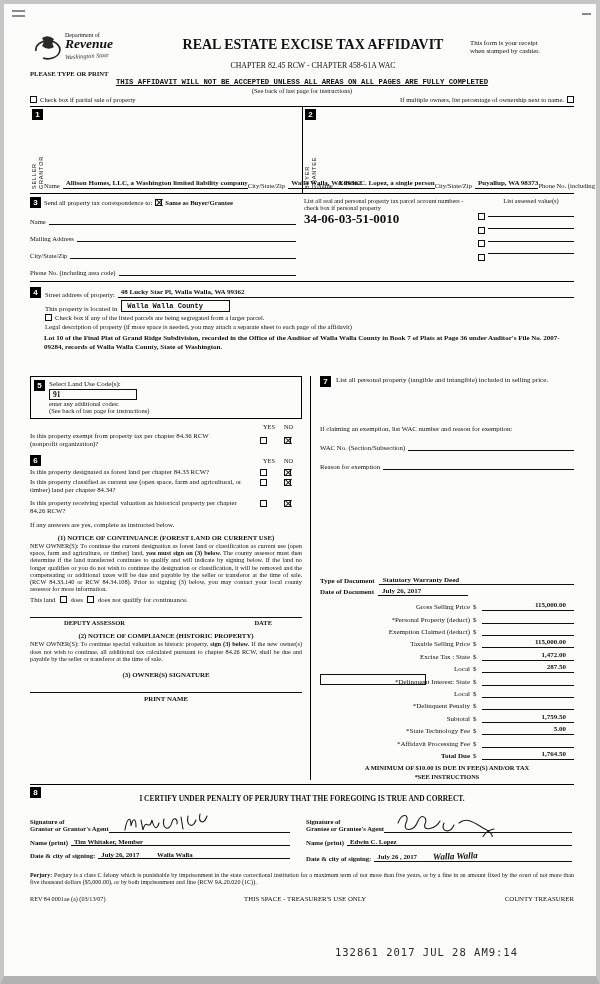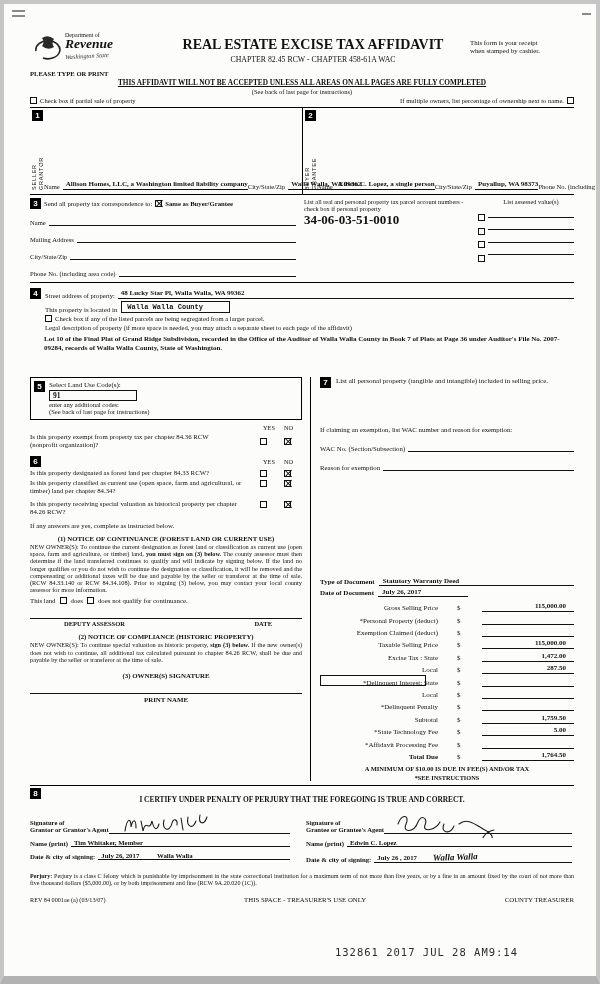--- a/index.html
+++ b/index.html
@@ -15,24 +15,24 @@
           font:bold 8px/11px "Liberation Sans","DejaVu Sans",sans-serif;text-align:center;flex:none;}
   .fill{border-bottom:1px solid #111;}
   
   .hdr{position:relative;height:48px;}
   .logo{position:absolute;left:2px;top:2px;display:flex;gap:3px;}
   .logo-txt .t1{font-size:6px;}
   .logo-txt .t2{font-size:13.5px;font-weight:bold;font-style:italic;margin-top:-2px;}
   .logo-txt .t3{font-size:6.3px;font-style:italic;transform:rotate(-3deg);color:#333;}
   .titleblk{position:absolute;left:150px;right:128px;top:7px;text-align:center;}
   .title{font-size:14px;font-weight:bold;}
-  .chapter{font-size:7.8px;margin-top:2px;}
+  .chapter{font-size:7.8px;margin-top:8px;}
   .receipt{position:absolute;right:0;top:9px;width:104px;font-size:6.8px;line-height:8.2px;}
   .typeprint{position:absolute;left:0;bottom:1px;font-size:6.6px;}
-  .warn{text-align:center;font-size:7.3px;font-weight:bold;text-decoration:underline;}
+  .warn{text-align:center;font-size:7.3px;font-weight:bold;text-decoration:underline;font-family:Liberation Mono, monospace;}
   .seeback{text-align:center;font-size:6.5px;margin-top:1px;}
   .partialrow{display:flex;align-items:center;margin-top:2px;font-size:6.6px;gap:3px;}
   .partialrow .spacer{flex:1;}
   
   .parties{display:flex;border-top:1px solid #000;border-bottom:1px solid #000;height:88px;margin-top:3px;}
   .party{width:50%;display:flex;padding:2px 6px 4px 1px;}
   .party+.party{border-left:1px solid #000;}
   .pside{width:15px;display:flex;flex-direction:column;align-items:center;gap:2px;}
   .vlab{flex:1;display:flex;justify-content:center;gap:1px;}
   .vlab span{writing-mode:vertical-rl;transform:rotate(180deg);font:5.5px "Liberation Sans","DejaVu Sans",sans-serif;letter-spacing:0.8px;}
@@ -86,21 +86,21 @@
   .s7head{display:flex;gap:5px;}
   .s7head .txt{font-size:7px;line-height:8.6px;width:238px;}
   .exq{font-size:6.8px;margin-top:38px;}
   .inlrow{display:flex;align-items:flex-end;margin-top:10px;font-size:6.8px;}
   .inlrow .lab{white-space:nowrap;padding-right:3px;}
   .inlrow .fl{flex:1;border-bottom:1px solid #111;height:9px;}
   .docrow{display:flex;align-items:flex-end;font-size:7px;margin-top:0;}
   .docrow .lab{font-weight:bold;white-space:nowrap;padding-right:4px;}
   .docrow .val{flex:1;border-bottom:1px solid #111;font-weight:bold;padding-left:4px;}
   .money{margin-top:3px;}
-  .mrow{display:flex;align-items:flex-end;height:12.4px;font-size:7px;position:relative;gap:16px;}
+  .mrow{display:flex;align-items:flex-end;height:12.4px;font-size:7px;position:relative;}
   .mlabel{flex:1;text-align:right;padding-right:3px;white-space:nowrap;}
   .mdollar{width:9px;}
   .mval{width:92px;border-bottom:1px solid #111;text-align:right;font-weight:bold;padding:0 8px 1px 0;height:10px;}
   .mbox{position:absolute;left:0;bottom:1px;width:106px;height:11px;border:1px solid #111;}
   .minline{text-align:center;font-size:6.5px;font-weight:bold;margin-top:4px;}
   .seeinstr{text-align:center;font-size:6.3px;font-weight:bold;margin-top:2px;}
   
   .sec8{border-top:1px solid #000;margin-top:4px;padding:2px 0 3px;}
   .s8head{position:relative;text-align:center;min-height:12px;}
   .s8head .secnum{position:absolute;left:0;top:0;}

